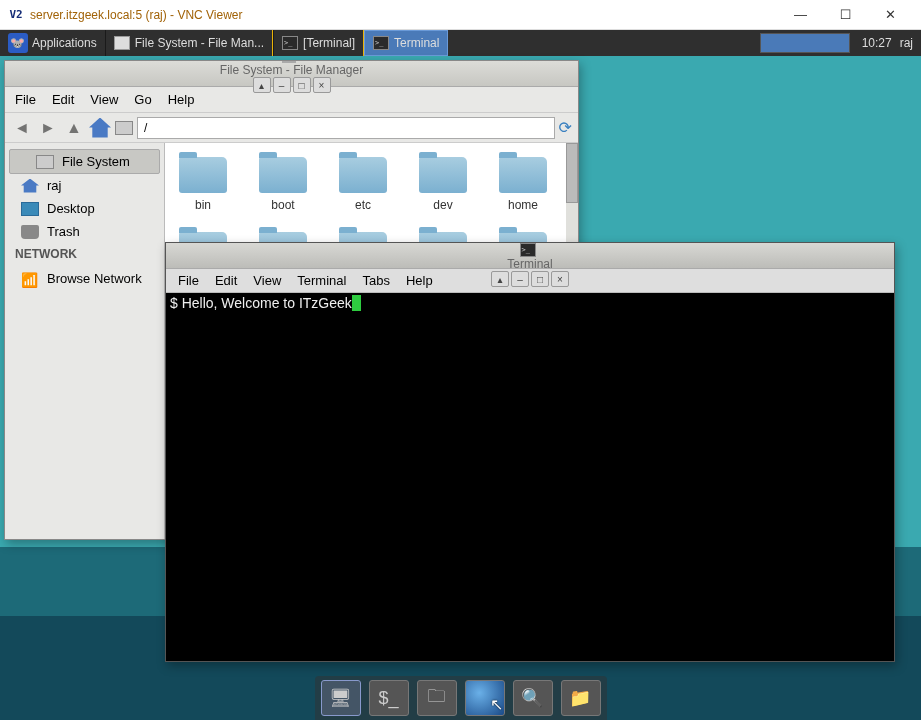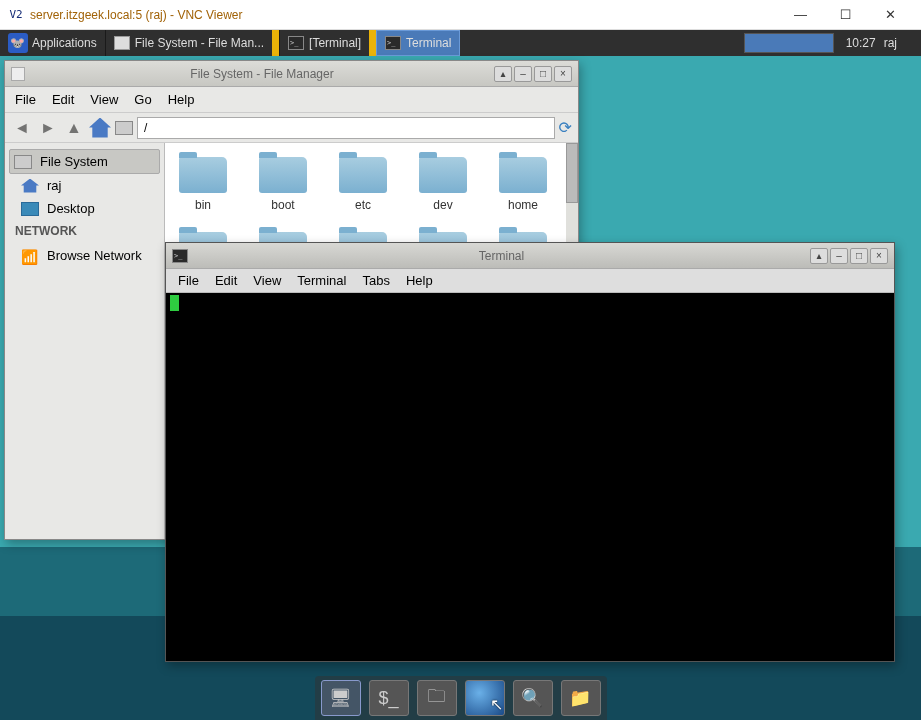--- a/index.html
+++ b/index.html
@@ -1,61 +1,61 @@
 <!DOCTYPE html>
 <html><head>
 <meta charset="utf-8">
 <style>
 * { box-sizing: border-box; margin: 0; padding: 0; font-family: sans-serif; }
 body { width: 921px; height: 720px; overflow: hidden; background: #fff; }
 
 
 .vnc-titlebar { height: 30px; background: #fff; border-bottom: 1px solid #ddd; display: flex; align-items: center; padding: 0 8px; font-size: 12px; }
-.vnc-titlebar .vnc-icon { width: 16px; height: 14px; margin-right: 6px; display:flex; align-items:center; justify-content:center; font-family:monospace; font-weight:normal; color:#152c77; font-size:11px;}
+.vnc-titlebar .vnc-icon { width: 16px; height: 14px; margin-right: 6px; display:flex; align-items:center; justify-content:center; font-family:monospace; font-weight:bold; color:#152c77; font-size:11px;}
 .vnc-titlebar .title { flex: 1; color: #a16207; }
 .vnc-winbtns { display: flex; gap: 0; }
 .vnc-winbtn { width: 45px; height: 28px; display: flex; align-items: center; justify-content: center; font-size: 13px; color:#333;}
 
 .desktop { position: relative; width: 921px; height: 690px; background: linear-gradient(to bottom, #3aa9b0 0%, #3aa9b0 75%, #1d6a78 75%, #1d6a78 85%, #13495a 85%, #13495a 100%); overflow:hidden;}
 
 
 .top-panel { position: absolute; top: 0; left: 0; right: 0; height: 26px; background: #2f2f2f; display: flex; align-items: center; color: #ddd; font-size: 12px; }
 .panel-app { display: flex; align-items: center; padding: 0 8px; height: 100%; }
 .panel-app .mouse-icon { width:20px; height:20px; background:#2b5cc4; border-radius:3px; margin-right:4px; display:flex; align-items:center; justify-content:center; color:#fff; font-size:12px;}
-.taskbar-item { display: flex; align-items: center; padding: 0 8px; height: 100%; gap: 5px; border-left:1px solid #1a1a1a; border-right:7px solid #eab308;}
+.taskbar-item { display: flex; align-items: center; padding: 0 8px; height: 100%; gap: 5px; border-left:1px solid #1a1a1a; border-right:1px solid #eab308;}
 .taskbar-item.active { background: #4a7ab8; border:1px solid #6a9ad8;}
 .task-icon { width: 16px; height: 14px; display:inline-block;}
 .task-icon.fm { background:#ddd; border:1px solid #999;}
 .task-icon.term { background:#2a2a2a; border:1px solid #888;}
 .task-icon.term::after{content:">_"; color:#ccc; font-size:7px; font-family:monospace; position:relative; top:-3px; left:1px;}
 .panel-pager { width:90px; height:20px; border:1px solid #555; margin:0 4px; background:#4a7ab8;}
-.panel-right { margin-left: auto; display: flex; align-items: center; gap: 8px; padding-right: 24px; justify-content: flex-end; }
+.panel-right { margin-left: auto; display: flex; align-items: center; gap: 8px; padding-right: 8px; justify-content: flex-end; }
 
 
 .window { position: absolute; background: #e8e8e6; border: 1px solid #888; box-shadow: 2px 4px 10px rgba(0,0,0,.3); }
 .win-fm { top: 30px; left: 4px; width: 575px; height: 480px; }
-.win-title { height: 26px; background: linear-gradient(#dcdcd8,#c7c7c2); display: flex; align-items: center; padding: 0 6px; font-size: 12px; color:#444; border-bottom:1px solid #aaa;}
+.win-title { height: 26px; background: linear-gradient(#dcdcd8,#c7c7c2); display: flex; align-items: center; padding: 0 6px; font-size: 12px; color:#444; border-bottom:1px solid #aaa;flex-direction:column;}
 .win-title-center { flex:1; text-align:center; color:#666;}
 .win-title .tic { width:14px; height:14px; margin-right:5px; background:#eee; border:1px solid #aaa;}
 .win-ctrls { display:flex; gap:2px;}
 .win-ctrl { width:18px; height:16px; background:#ddd; border:1px solid #999; display:flex; align-items:center; justify-content:center; font-size:10px; color:#444; border-radius:2px;}
 
 .fm-menu { height: 26px; display: flex; align-items: center; gap: 16px; padding: 0 10px; font-size: 13px; background:#e8e8e6; border-bottom:1px solid #ccc;}
 .fm-toolbar { height: 30px; display: flex; align-items: center; gap: 4px; padding: 0 6px; background:#e8e8e6; border-bottom:1px solid #ccc;}
 .tb-btn { width:22px; height:22px; display:flex; align-items:center; justify-content:center; opacity:.5;}
 .tb-home { width:22px; height:20px; background:#4a7ac4; clip-path: polygon(50% 0,100% 50%,85% 50%,85% 100%,15% 100%,15% 50%,0 50%);}
 .tb-drive { width:18px; height:14px; background:#ccc; border:1px solid #888;}
 .tb-path { flex:1; height:22px; background:#fff; border:1px solid #aaa; padding:0 6px; font-size:12px; display:flex; align-items:center;}
 .tb-refresh { color:#3a80c0; font-size:16px;}
 
 .fm-body { display: flex; height: calc(100% - 82px); }
 .fm-sidebar { width: 160px; background:#e8e8e6; border-right:1px solid #bbb; padding: 6px 0; font-size:13px;}
 .sb-header { font-weight:bold; color:#555; padding: 4px 10px 6px; font-size:12px;}
 .sb-item { display:flex; align-items:center; gap:8px; padding: 4px 10px 4px 16px; }
-.sb-item.sel { background:#c8c8c4; border:1px solid #aaa; margin:0 4px; border-radius:2px; padding-left:4px;}
+.sb-item.sel { background:#c8c8c4; border:1px solid #aaa; margin:0 4px; border-radius:2px; padding-left:26px;}
 .sb-icon { width:18px; height:14px; }
 .sb-icon.drive { background:#ccc; border:1px solid #888;}
 .sb-icon.home { background:#4a7ac4; clip-path: polygon(50% 0,100% 50%,85% 50%,85% 100%,15% 100%,15% 50%,0 50%);}
 .sb-icon.desk { background:#3a8ab8; border:1px solid #2a6a98;}
 .sb-icon.trash { background:#888; border-radius:2px 2px 4px 4px;}
 .sb-icon.net { color:#3a80c0; font-size:14px;}
 
 .fm-content { flex:1; background:#fff; padding: 14px 10px; overflow:hidden; position:relative;}
 .folders { display:flex; flex-wrap:wrap; gap: 20px 24px; align-items: center;}
 .folder { width:56px; text-align:center; font-size:12px; color:#333;}
@@ -152,20 +152,24 @@
           <span>File System</span>
         </div>
         <div class="sb-item">
           <span class="sb-icon home"></span>
           <span>raj</span>
         </div>
         <div class="sb-item">
           <span class="sb-icon desk"></span>
           <span>Desktop</span>
         </div>
+        <div class="sb-item">
+          <span class="sb-icon trash"></span>
+          <span>Trash</span>
+        </div>
         <div class="sb-header">NETWORK</div>
         <div class="sb-item">
           <span class="sb-icon net">📶</span>
           <span>Browse Network</span>
         </div>
       </div>
       <div class="fm-content">
         <div class="folders">
           <div class="folder"><div class="folder-icon"></div><span>bin</span></div>
           <div class="folder"><div class="folder-icon"></div><span>boot</span></div>
@@ -207,21 +211,21 @@
       </div>
     </div>
     <div class="term-menu">
       <span>File</span>
       <span>Edit</span>
       <span>View</span>
       <span>Terminal</span>
       <span>Tabs</span>
       <span>Help</span>
     </div>
-    <div class="term-body"><span class="term-cursor"></span></div>
+    <div class="term-body"><span>$ Hello, Welcome to ITzGeek</span><span class="term-cursor"></span></div>
   </div>
 
   <div class="dock">
     <div class="dock-item active">🖥</div>
     <div class="dock-item">$_</div>
     <div class="dock-item">🗀</div>
     <div class="dock-item dock-globe"></div>
     <div class="dock-item dock-mag">🔍</div>
     <div class="dock-item">📁</div>
   </div>

